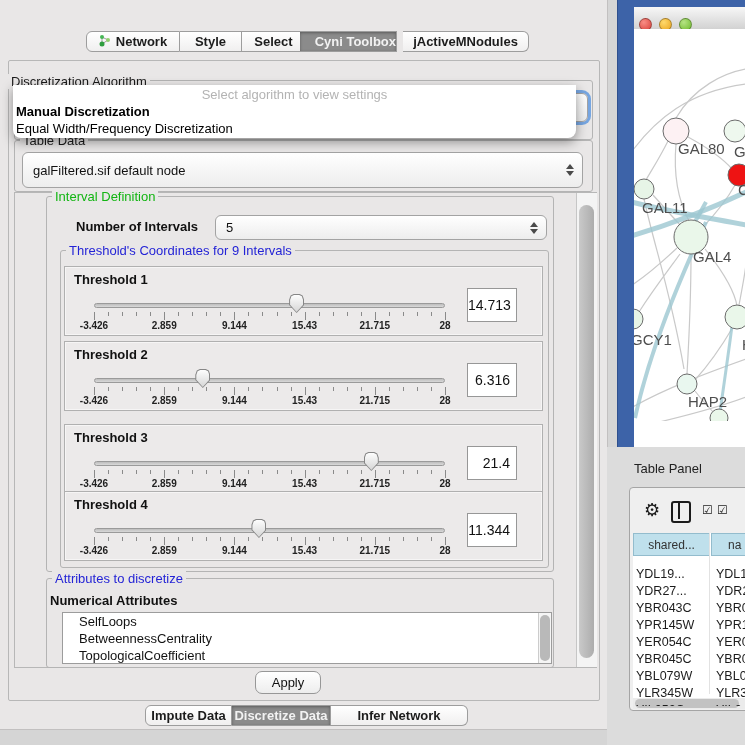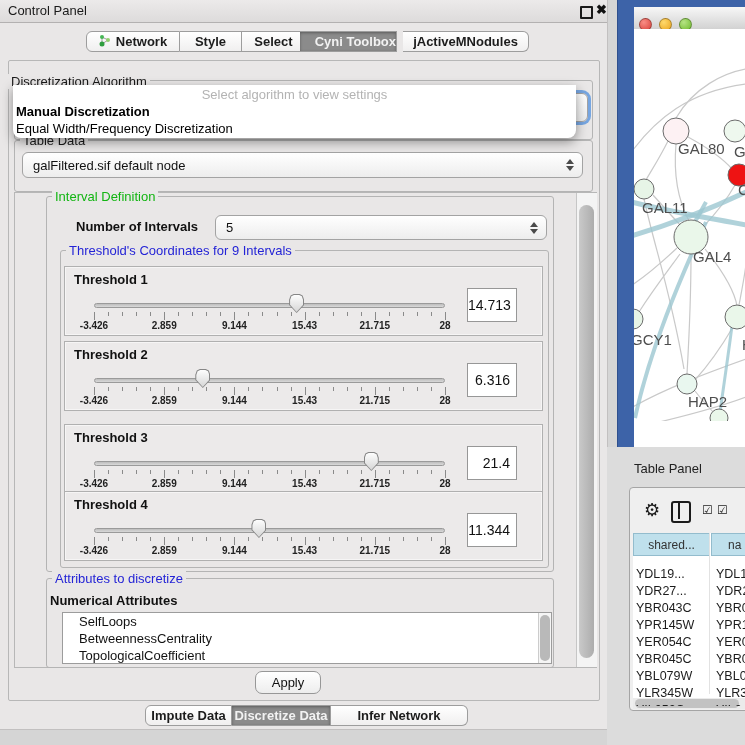--- a/index.html
+++ b/index.html
@@ -20,21 +20,21 @@
   #cp-tabbar{left:86px;top:31px;height:23px;}
   #cp-bottom-tabbar{left:145px;top:705px;height:23px;}
   #content-frame{left:8px;top:60px;width:590px;height:639px;border:1px solid #b7b7b7;border-radius:2px;background:#e9e7e7;}
   
   .group{position:absolute;border:1px solid #b4b4b4;border-radius:3px;}
   .group-label{position:absolute;font-size:13px;background:#e9e7e7;padding:0 3px;white-space:nowrap;}
   .lab-green{color:#12b512;}
   .lab-blue{color:#2424d6;}
   .lab-black{color:#1a1a1a;}
   
-  .combo{position:absolute;height:26px;background:linear-gradient(#ffffff,#ededed);border:1px solid #a3a3a3;border-radius:6px;box-sizing:border-box;font-size:13px;color:#111;display:flex;align-items:center;padding-left:10px;}
+  .combo{position:absolute;height:36px;background:linear-gradient(#ffffff,#ededed);border:1px solid #a3a3a3;border-radius:6px;box-sizing:border-box;font-size:13px;color:#111;display:flex;align-items:center;padding-left:10px;}
   .spinner{position:absolute;right:8px;top:50%;transform:translateY(-50%);width:8px;height:12px;}
   .spin-up{position:absolute;left:0;top:0;width:0;height:0;border-left:4px solid transparent;border-right:4px solid transparent;border-bottom:5px solid #4a4a4a;}
   .spin-dn{position:absolute;left:0;bottom:0;width:0;height:0;border-left:4px solid transparent;border-right:4px solid transparent;border-top:5px solid #4a4a4a;}
   
   #algo-popup{left:13px;top:85px;width:563px;height:53px;background:#ffffff;border-radius:0 0 8px 8px;box-shadow:0 4px 12px rgba(0,0,0,.4);z-index:10;}
   #algo-hint{left:0;top:2px;width:563px;text-align:center;font-size:13px;color:#b3b3b3;}
   .algo-item{position:absolute;left:3px;font-size:13px;color:#000;white-space:nowrap;}
   #focus-combo{left:20px;top:93px;width:568px;height:29px;background:linear-gradient(#fff,#ededed);border:1px solid #a3a3a3;border-radius:6px;box-shadow:0 0 0 3px rgba(90,150,224,.8);box-sizing:border-box;z-index:1;}
   
   #scrollpane{left:14px;top:192px;width:583px;height:476px;border:1px solid #b7b7b7;background:#e9e7e7;box-sizing:border-box;}
@@ -76,25 +76,20 @@
   .tp-row-c2{position:absolute;left:716px;font-size:12.5px;color:#1c1c1c;white-space:nowrap;}
   #tp-hscroll{left:633px;top:698px;width:112px;height:11px;background:#ebebeb;}
   #tp-hthumb{left:635px;top:699px;width:104px;height:9px;background:#c2c2c2;border-radius:5px;}
 </style>
 </head>
 <body>
 
 <div id="screen">
 
   <div id="control-panel" class="abs">
-    <div id="cp-titlebar" class="abs">
-      <span id="cp-title" class="abs">Control Panel</span>
-      <div id="cp-float" class="abs"></div>
-      <span id="cp-close" class="abs">✖</span>
-    </div>
 
     <div id="cp-tabbar" class="abs">
         <div class="seg first" style="left: 0px; width: 94px;">
           <span><svg width="12" height="14">
               <line x1="3" y1="4" x2="9" y2="7" stroke="#9b9b9b"></line>
               <line x1="3" y1="11" x2="9" y2="7" stroke="#9b9b9b"></line>
               <line x1="3" y1="4" x2="3" y2="11" stroke="#9b9b9b"></line>
               <circle cx="3" cy="4" r="2" fill="#46b655"></circle>
               <circle cx="3" cy="11" r="2.5" fill="#2f9e3f"></circle>
               <circle cx="9" cy="7" r="2" fill="#8fd06d"></circle>

